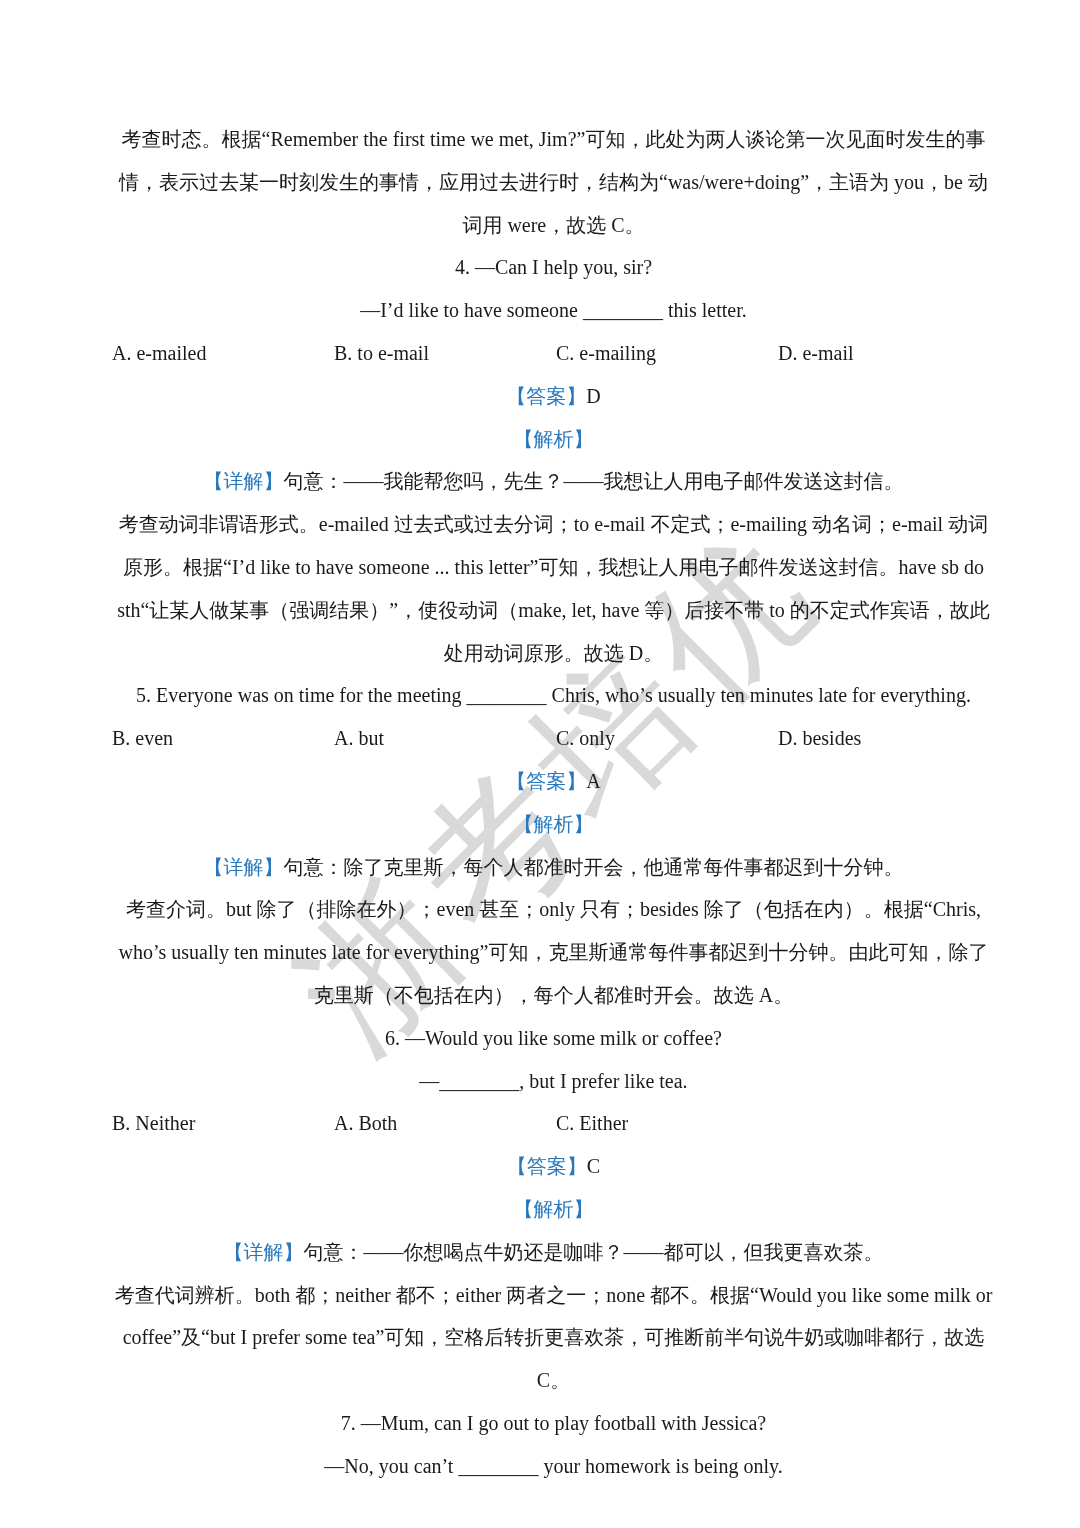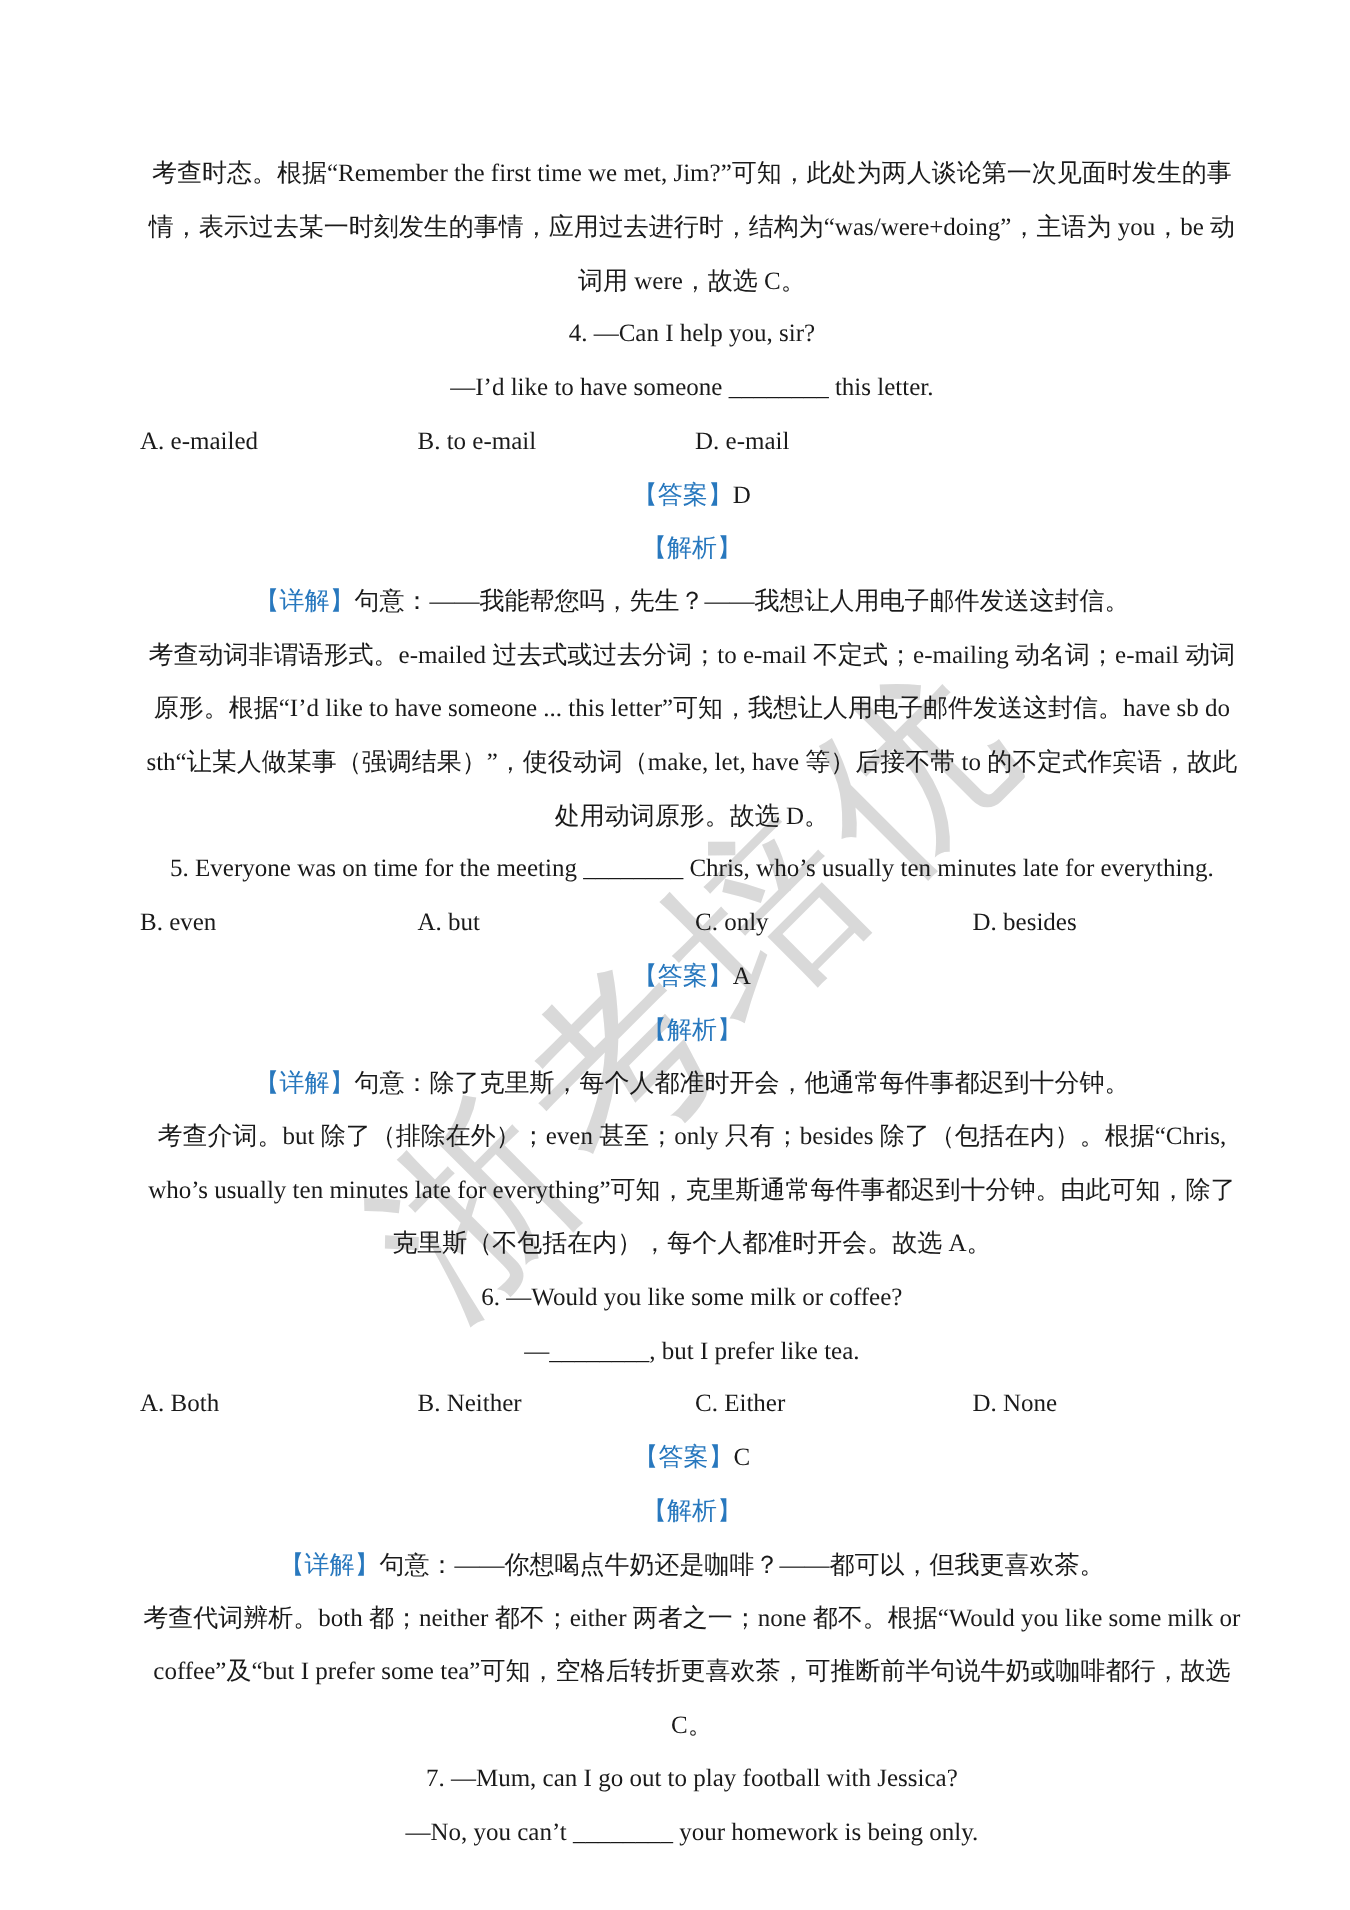--- a/index.html
+++ b/index.html
@@ -80,20 +80,21 @@
   <div class="content">
 
     <p class="para">考查时态。根据“Remember the first time we met, Jim?”可知，此处为两人谈论第一次见面时发生的事情，表示过去某一时刻发生的事情，应用过去进行时，结构为“was/were+doing”，主语为 you，be 动词用 were，故选 C。</p>
 
     <p class="line">4. —Can I help you, sir?</p>
     <p class="line">—I’d like to have someone ________ this letter.</p>
 
     <div class="options">
       <span>A. e-mailed</span>
       <span>B. to e-mail</span>
+      <span>C. e-mailing</span>
       <span>D. e-mail</span>
     </div>
 
     <p class="line"><span class="label">【答案】</span><span>D</span></p>
     <p class="line"><span class="label">【解析】</span><span></span></p>
     <p class="line"><span class="label">【详解】</span><span>句意：——我能帮您吗，先生？——我想让人用电子邮件发送这封信。</span></p>
 
     <p class="para">考查动词非谓语形式。e-mailed 过去式或过去分词；to e-mail 不定式；e-mailing 动名词；e-mail 动词原形。根据“I’d like to have someone ... this letter”可知，我想让人用电子邮件发送这封信。have sb do sth“让某人做某事（强调结果）”，使役动词（make, let, have 等）后接不带 to 的不定式作宾语，故此处用动词原形。故选 D。</p>
 
     <p class="line">5. Everyone was on time for the meeting ________ Chris, who’s usually ten minutes late for everything.</p>
@@ -108,24 +109,23 @@
     <p class="line"><span class="label">【答案】</span><span>A</span></p>
     <p class="line"><span class="label">【解析】</span><span></span></p>
     <p class="line"><span class="label">【详解】</span><span>句意：除了克里斯，每个人都准时开会，他通常每件事都迟到十分钟。</span></p>
 
     <p class="para">考查介词。but 除了（排除在外）；even 甚至；only 只有；besides 除了（包括在内）。根据“Chris, who’s usually ten minutes late for everything”可知，克里斯通常每件事都迟到十分钟。由此可知，除了克里斯（不包括在内），每个人都准时开会。故选 A。</p>
 
     <p class="line">6. —Would you like some milk or coffee?</p>
     <p class="line">—________, but I prefer like tea.</p>
 
     <div class="options">
+      <span>B. Neither</span>
       <span>A. Both</span>
-      <span>B. Neither</span>
       <span>C. Either</span>
-      <span>D. None</span>
     </div>
 
     <p class="line"><span class="label">【答案】</span><span>C</span></p>
     <p class="line"><span class="label">【解析】</span><span></span></p>
     <p class="line"><span class="label">【详解】</span><span>句意：——你想喝点牛奶还是咖啡？——都可以，但我更喜欢茶。</span></p>
 
     <p class="para">考查代词辨析。both 都；neither 都不；either 两者之一；none 都不。根据“Would you like some milk or coffee”及“but I prefer some tea”可知，空格后转折更喜欢茶，可推断前半句说牛奶或咖啡都行，故选 C。</p>
 
     <p class="line">7. —Mum, can I go out to play football with Jessica?</p>
     <p class="line">—No, you can’t ________ your homework is being only.</p>

